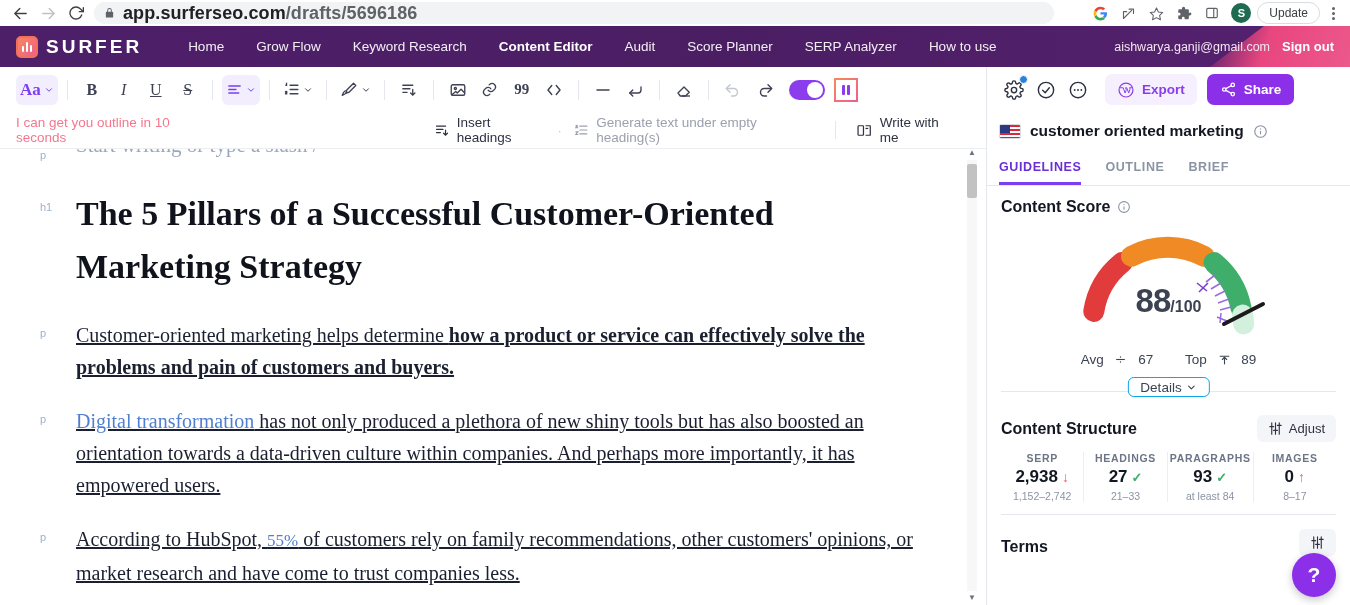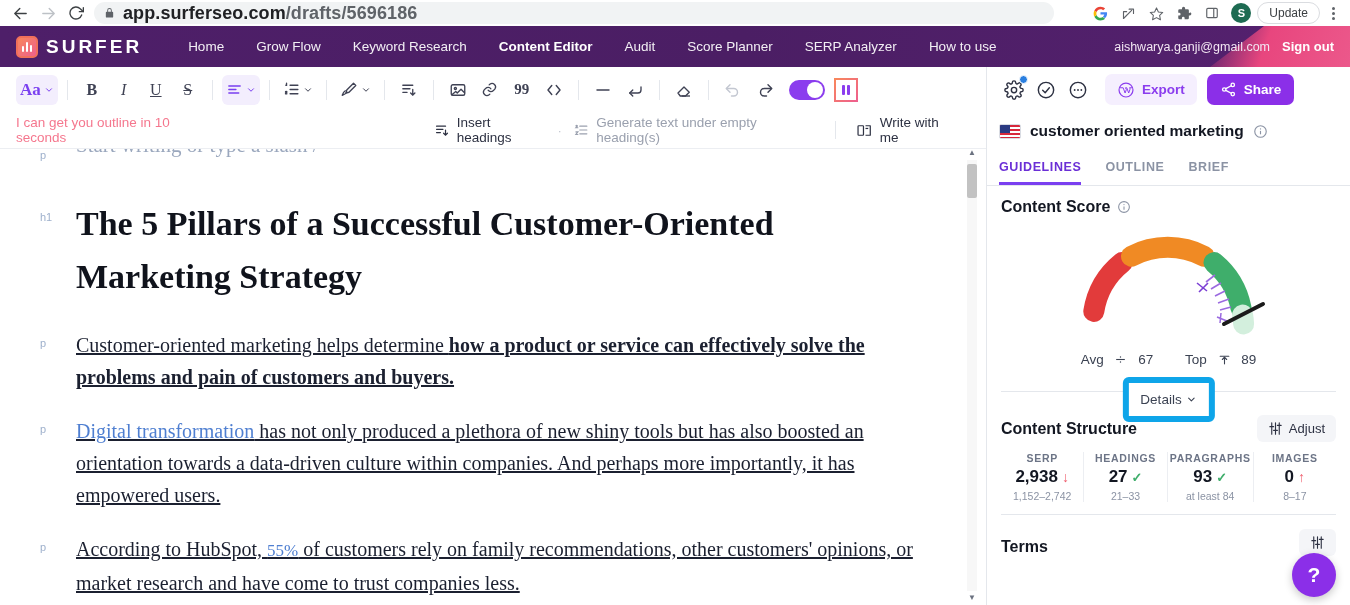--- a/index.html
+++ b/index.html
@@ -306,22 +306,22 @@
   .gauge-legend {
     text-align: center; font-size: 13.5px; color: #3b4252;
     margin-top: 2px;
   }
   .gauge-legend span { margin: 0 7px; }
 
   .details-row { position: relative; height: 30px; margin-top: 10px; }
   .details-line { position:absolute; top:14px; left:0; right:0; height:1px; background:#e4e7ec; }
   .details-btn {
     position: absolute; left: 50%; transform: translateX(-50%);
-    top: 0; height: 45px; padding: 0 12px;
-    border: 6px solid #0ea5e9; border-radius: 6px; background: #fff;
+    top: 0; height: 20px; padding: 0 12px;
+    border: 1px solid #0ea5e9; border-radius: 6px; background: #fff;
     display: flex; align-items: center; gap: 4px;
     font-size: 13.5px; color: #3b4252;
   }
   .pill-btn {
     height: 27px; padding: 0 11px; border-radius: 6px; background: #f4f5f8;
     display: flex; align-items: center; gap: 6px;
     font-size: 13px; color: #2d3142; margin-left: auto;
   }
   .stats-row { display: flex; margin-top: 10px; }
   .stat { flex: 1; text-align: center; border-right: 1px solid #eceef2; padding: 0 2px; }
@@ -611,21 +611,21 @@
     <div class="doc-scroll">
       <div class="doc-inner">
 
         <div class="blk" style="height:16px;overflow:hidden;">
           <div class="gutter" style="padding-top:0">p</div>
           <div class="blk-body" style="margin-top:-16px">
             <div class="placeholder-line">Start writing or type a slash /</div>
           </div>
         </div>
 
-        <div class="blk" style="margin-top:32px">
+        <div class="blk" style="margin-top:22px">
           <div class="gutter" style="padding-top:14px">h1</div>
           <div class="blk-body">
             <h1 class="doc-h1">The 5 Pillars of a Successful Customer-Oriented Marketing Strategy</h1>
           </div>
         </div>
 
         <div class="blk" style="margin-top:26px">
           <div class="gutter">p</div>
           <div class="blk-body">
             <p class="doc-p"><span>Customer-oriented marketing helps determine </span><b>how a product or service can effectively solve the problems and pain of customers and buyers.</b></p>
@@ -743,20 +743,23 @@
             <line x1="210" y1="69" x2="220" y2="63"></line>
             <line x1="214" y1="76" x2="224" y2="71"></line>
             <line x1="217" y1="83" x2="228" y2="79"></line>
             <line x1="219" y1="90" x2="230" y2="87"></line>
           </g>
           <path d="M196 63 l10 8 M198 72 l9 -9" stroke="#7b3fd4" stroke-width="1.6"></path>
           <path d="M216 97 l10 4 M220 93 l-1 10" stroke="#9b6ae0" stroke-width="1.5" fill="none"></path>
 
           <line x1="223" y1="104" x2="262" y2="84" stroke="#1b1b1b" stroke-width="4" stroke-linecap="round"></line>
         </svg>
+        <div class="gauge-score">
+          <span class="num">88</span><span class="den">/100</span>
+        </div>
       </div>
 
       <div class="gauge-legend">
         <span><span>Avg</span>
           <svg width="13" height="13" viewBox="0 0 24 24" fill="none" stroke="#3b4252" stroke-width="2" style="vertical-align:-2px">
               <line x1="4" y1="12" x2="20" y2="12"></line>
               <circle cx="12" cy="7.5" r="1.3" fill="#3b4252" stroke="none"></circle>
               <circle cx="12" cy="16.5" r="1.3" fill="#3b4252" stroke="none"></circle>
             </svg>
           <span>67</span></span>

